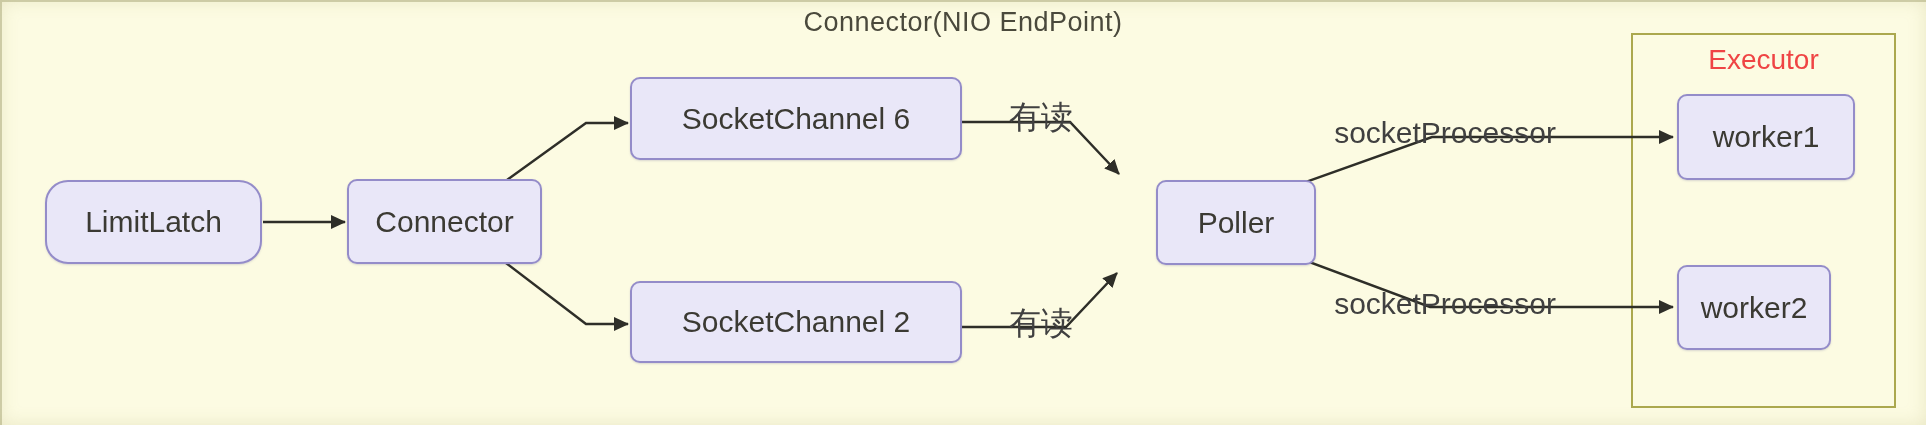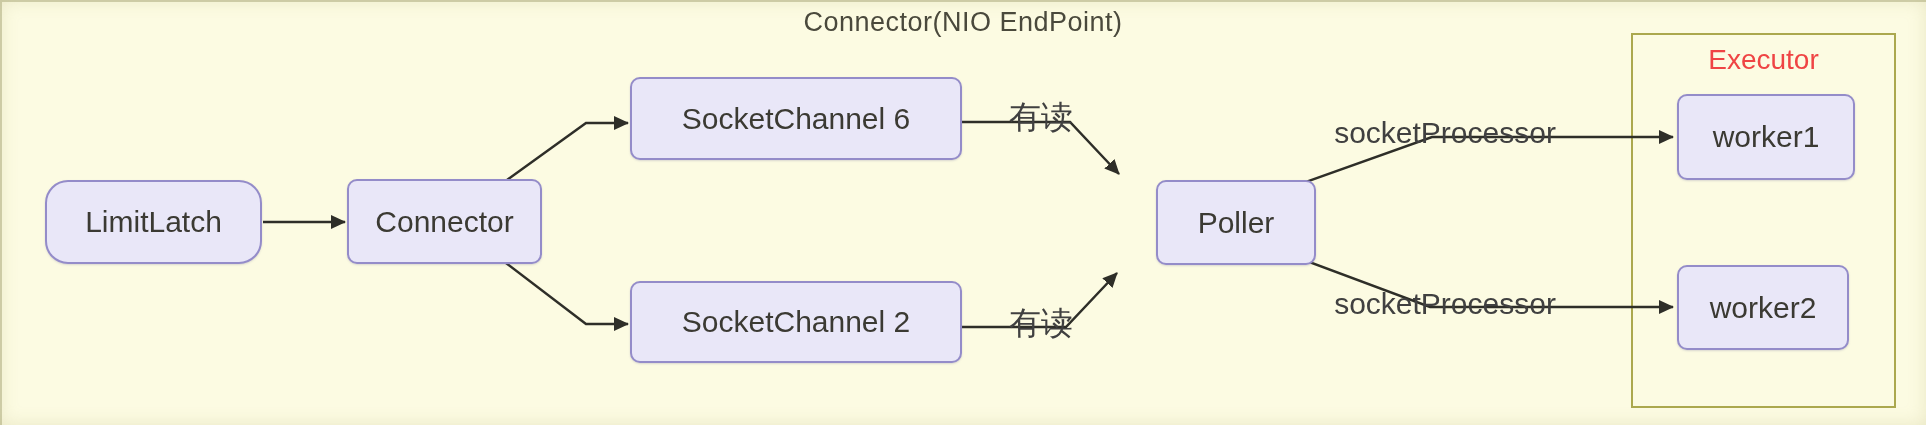--- a/index.html
+++ b/index.html
@@ -25,21 +25,21 @@
     font-size:30px;color:#3b3a33;
     box-sizing:border-box;
     box-shadow:0 1px 2px rgba(120,115,160,.25);
   }
   #node-limitlatch{left:45px;top:180px;width:217px;height:84px;border-radius:23px;}
   #node-acceptor{left:347px;top:179px;width:195px;height:85px;}
   #node-socketchannel1{left:630px;top:77px;width:332px;height:83px;}
   #node-socketchannel2{left:630px;top:281px;width:332px;height:82px;text-align:center;}
   #node-poller{left:1148px;top:180px;width:160px;height:85px;margin-left:8px;}
   #node-worker1{left:1677px;top:94px;width:178px;height:86px;text-align:right;}
-  #node-worker2{left:1677px;top:265px;width:172px;height:85px;}
+  #node-worker2{left:1677px;top:265px;width:154px;height:85px;}
   .group{
     position:absolute;left:1631px;top:33px;width:265px;height:375px;
     border:2px solid #aba84e;
     box-sizing:border-box;
     background:transparent;
     z-index:1;
   }
   .group-label{
     width:100%;text-align:center;
     padding-top:9px;

